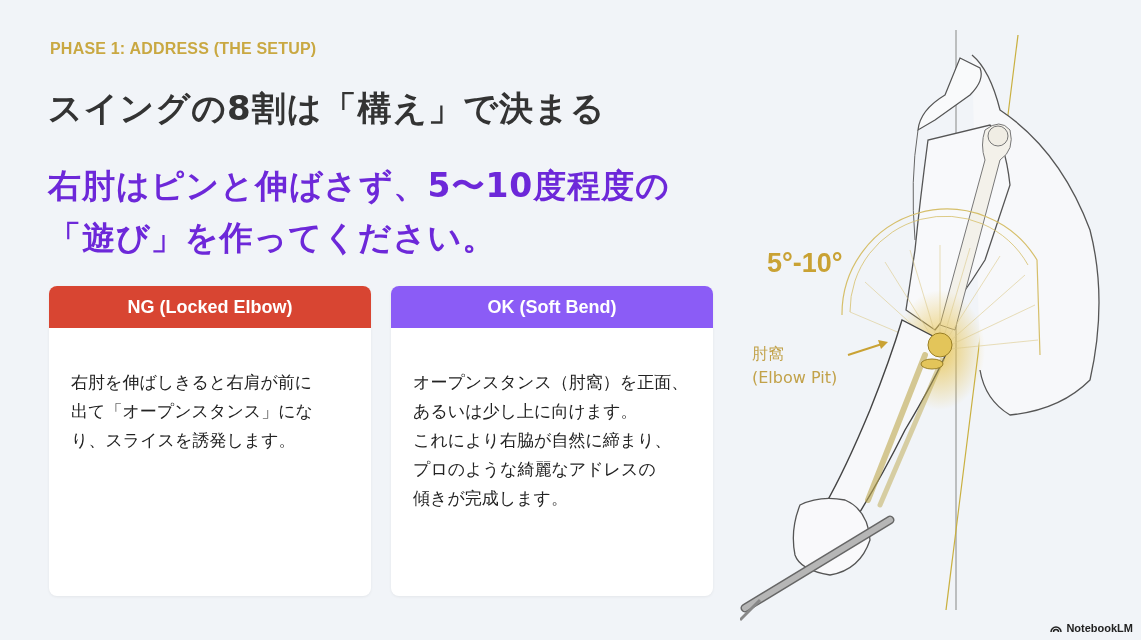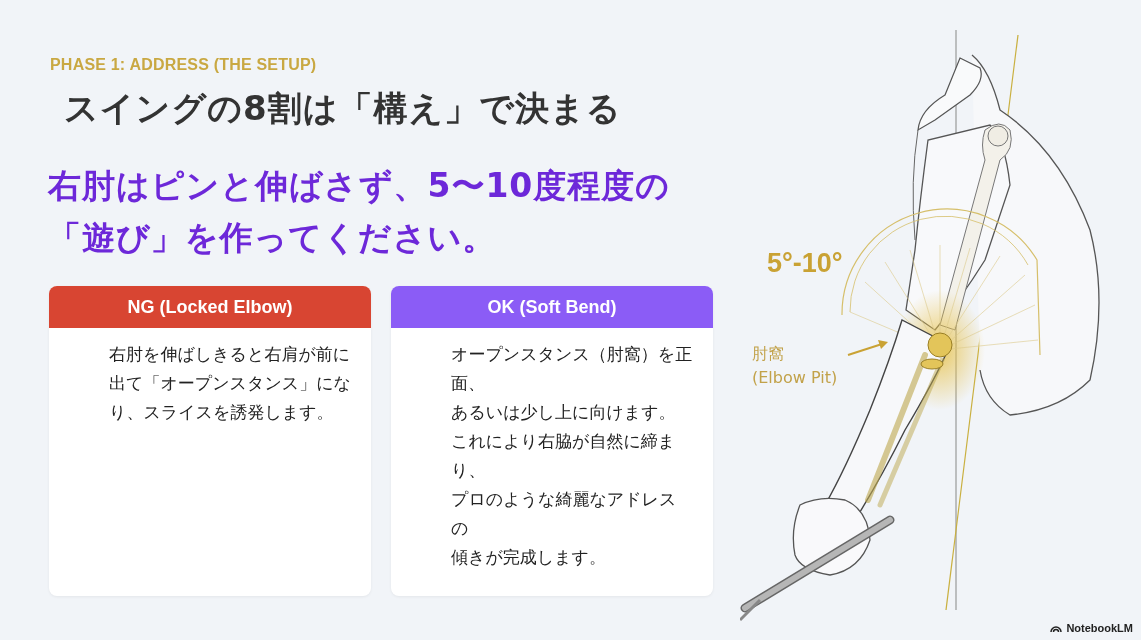--- a/index.html
+++ b/index.html
@@ -4,26 +4,26 @@
   <style>
     html, body { margin: 0; padding: 0; }
     body {
       width: 1141px; height: 640px; overflow: hidden;
       background: #f1f4f8;
       font-family: "DejaVu Sans", "Liberation Sans", sans-serif;
       position: relative;
       color: #222;
     }
     .phase {
-      position: absolute; left: 50px; top: 56px;
+      position: absolute; left: 50px; top: 40px;
       font-family: "Liberation Sans", sans-serif;
       font-weight: bold; font-size: 16px; color: #c9a842; letter-spacing: 0.2px;
     }
     .title {
-      position: absolute; left: 64px; top: 86px;
+      position: absolute; left: 48px; top: 86px;
       font-weight: bold; font-size: 34px; color: #333; letter-spacing: 1px;
       white-space: nowrap;
     }
     .subtitle {
       position: absolute; left: 48px; top: 160px; width: 720px;
       font-weight: bold; font-size: 33px; line-height: 52px; color: #6d28d9;
       letter-spacing: 1px;
     }
     .card {
       position: absolute; top: 286px; width: 322px; height: 310px;
@@ -33,21 +33,21 @@
     .card.ng { left: 49px; }
     .card.ok { left: 391px; }
     .card-header {
       height: 42px; line-height: 42px; text-align: center;
       color: #fff; font-weight: bold; font-size: 18px;
       font-family: "Liberation Sans", sans-serif;
     }
     .ng .card-header { background: #d84532; }
     .ok .card-header { background: #8b5cf6; text-align: center; }
     .card-body {
-      padding: 12px 20px 0 22px; font-size: 17px; line-height: 29px; color: #222; margin-left: 38px;
+      padding: 40px 20px 0 22px; font-size: 17px; line-height: 29px; color: #222;
     }
     .illus {
       position: absolute; left: 740px; top: 0; width: 401px; height: 640px;
     }
     .angle-label {
       position: absolute; left: 767px; top: 248px;
       font-family: "Liberation Sans", sans-serif;
       font-weight: bold; font-size: 27px; color: #c9a234;
     }
     .pit-label {

